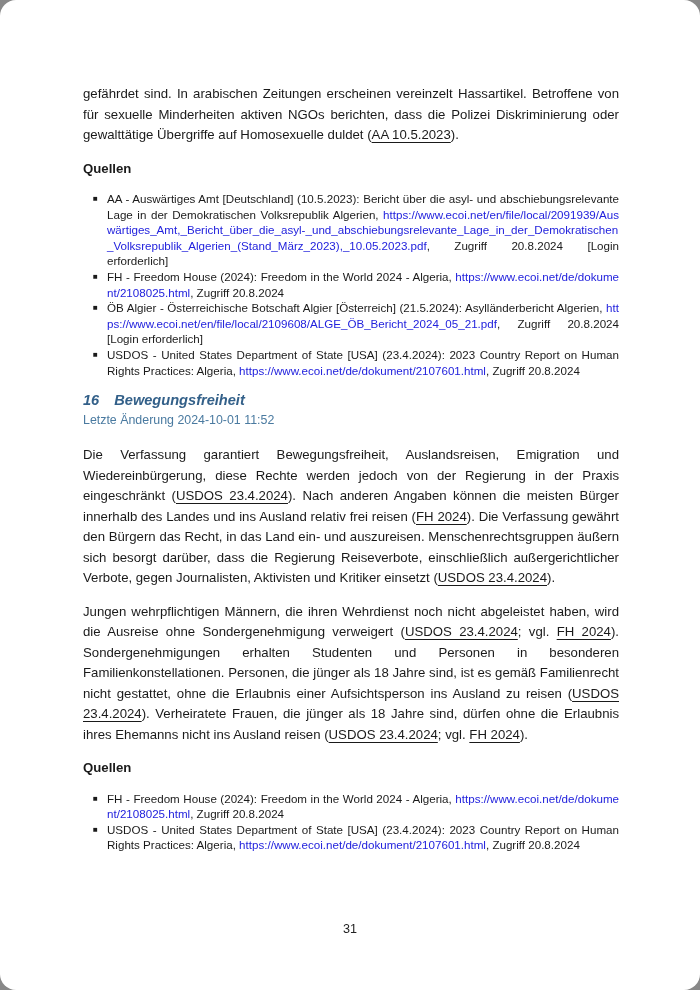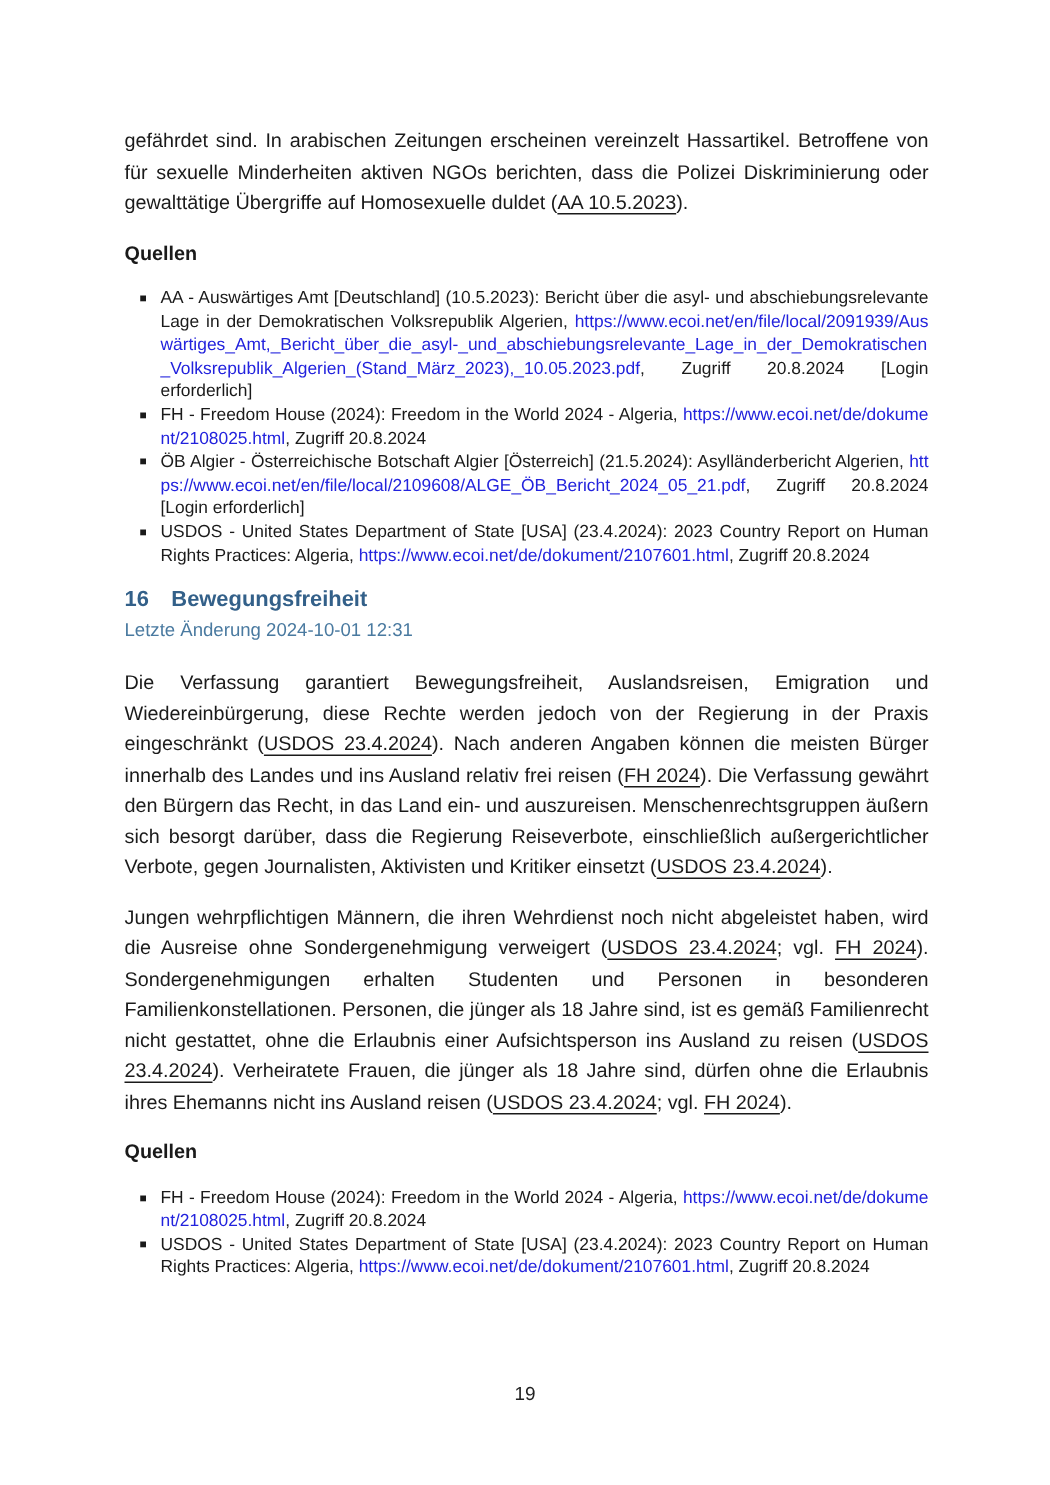--- a/index.html
+++ b/index.html
@@ -12,20 +12,21 @@
   *{box-sizing:border-box;margin:0;padding:0;}
   html,body{background:#888;}
   .page{
     width:700px;height:990px;
     background:var(--page-bg);
     position:relative;
     margin:0 auto;
     font-family:"Liberation Sans", sans-serif;
     color:var(--text);
     overflow:hidden;
+    border-radius:16px;
   }
   .content{
     position:absolute;
     left:83px;top:84px;width:536px;
   }
   .body-para{
     font-size:13.2px;
     line-height:20.5px;
     text-align:justify;
     hyphens:auto;
@@ -56,20 +57,21 @@
     left:10px;top:0;
     font-size:8px;
     line-height:15.6px;
   }
   .sec-head{
     margin:11px 0 4px 0;
     font-size:14.6px;
     line-height:17px;
     font-weight:bold;
     color:var(--heading);
+    font-style:italic;
   }
   .sec-num{margin-right:15px;}
   .sec-sub{
     font-size:12.4px;
     line-height:15px;
     color:var(--subtitle);
     margin:0 0 17px 0;
   }
   .lnk{
     color:var(--link);
@@ -115,21 +117,21 @@
         <span class="bullet">■</span><span class="src-text">ÖB Algier - Österreichische Botschaft Algier [Österreich] (21.5.2024): Asylländerbericht Algerien, <a class="lnk">https://www.ecoi.net/en/file/local/2109608/ALGE_ÖB_Bericht_2024_05_21.pdf</a>, Zugriff 20.8.2024 [Login erforderlich]</span>
       </li>
         <li class="src-item">
         <span class="bullet">■</span><span class="src-text">USDOS - United States Department of State [USA] (23.4.2024): 2023 Country Report on Human Rights Practices: Algeria, <a class="lnk">https://www.ecoi.net/de/dokument/2107601.html</a>, Zugriff 20.8.2024</span>
       </li>
       </ul>
 
     <h2 class="sec-head">
       <span class="sec-num">16</span><span class="sec-title">Bewegungsfreiheit</span>
     </h2>
-    <div class="sec-sub">Letzte Änderung 2024-10-01 12:31</div>
+    <div class="sec-sub">Letzte Änderung 2024-10-01 11:52</div>
 
     <div>
 
     <p class="body-para">Die Verfassung garantiert Bewegungsfreiheit, Auslandsreisen, Emigration und Wiedereinbürgerung, diese Rechte werden jedoch von der Regierung in der Praxis eingeschränkt (<span class="cite">USDOS 23.4.2024</span>). Nach anderen Angaben können die meisten Bürger innerhalb des Landes und ins Ausland relativ frei reisen (<span class="cite">FH 2024</span>). Die Verfassung gewährt den Bürgern das Recht, in das Land ein- und auszureisen. Menschenrechtsgruppen äußern sich besorgt darüber, dass die Regierung Reiseverbote, einschließlich außergerichtlicher Verbote, gegen Journalisten, Aktivisten und Kritiker einsetzt (<span class="cite">USDOS 23.4.2024</span>).</p>
         <p class="body-para">Jungen wehrpflichtigen Männern, die ihren Wehrdienst noch nicht abgeleistet haben, wird die Ausreise ohne Sondergenehmigung verweigert (<span class="cite">USDOS 23.4.2024</span>; vgl. <span class="cite">FH 2024</span>). Sondergenehmigungen erhalten Studenten und Personen in besonderen Familienkonstellationen. Personen, die jünger als 18 Jahre sind, ist es gemäß Familienrecht nicht gestattet, ohne die Erlaubnis einer Aufsichtsperson ins Ausland zu reisen (<span class="cite">USDOS 23.4.2024</span>). Verheiratete Frauen, die jünger als 18 Jahre sind, dürfen ohne die Erlaubnis ihres Ehemanns nicht ins Ausland reisen (<span class="cite">USDOS 23.4.2024</span>; vgl. <span class="cite">FH 2024</span>).</p>
       </div>
 
     <p class="quellen">Quellen</p>
 
     <ul class="src-list">
@@ -137,14 +139,14 @@
     <li class="src-item">
         <span class="bullet">■</span><span class="src-text">FH - Freedom House (2024): Freedom in the World 2024 - Algeria, <a class="lnk">https://www.ecoi.net/de/dokument/2108025.html</a>, Zugriff 20.8.2024</span>
       </li>
         <li class="src-item">
         <span class="bullet">■</span><span class="src-text">USDOS - United States Department of State [USA] (23.4.2024): 2023 Country Report on Human Rights Practices: Algeria, <a class="lnk">https://www.ecoi.net/de/dokument/2107601.html</a>, Zugriff 20.8.2024</span>
       </li>
       </ul>
 
   </div>
 
-  <div class="page-num">19</div>
+  <div class="page-num">31</div>
 </div>
 
 </body></html>

